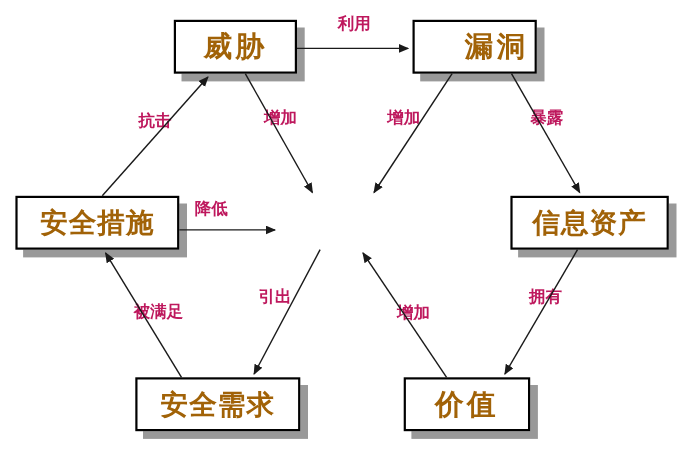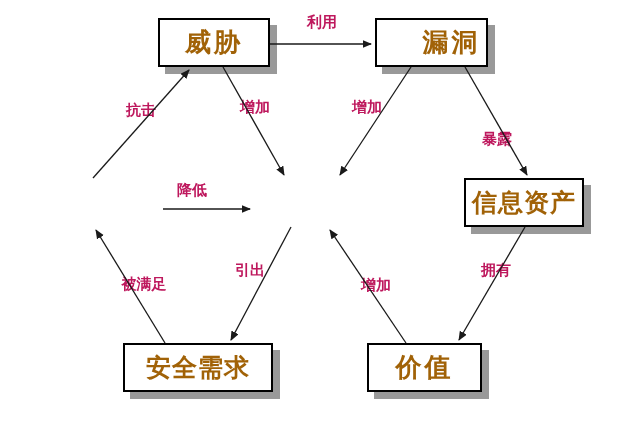--- a/index.html
+++ b/index.html
@@ -23,38 +23,38 @@
     font-size: 26px;
     font-weight: bold;
     color: #a16207;
     letter-spacing: 3px;
     white-space: nowrap;
   }
   #node-threat                { left: 158px; top: 18px;  width: 112px; height: 49px; }
   #node-vulnerability         { left: 375px; top: 18px;  width: 113px; height: 49px; padding-left: 40px; }
   #node-security-measures     { left: 14px;  top: 178px; width: 149px; height: 49px; font-size: 25px; letter-spacing: 1px; }
   #node-risk                  { left: 254px; top: 178px; width: 116px; height: 49px; }
-  #node-information-assets    { left: 464px; top: 178px; width: 120px; height: 49px; font-size: 25px; letter-spacing: 1px; }
+  #node-information-assets    { left: 464px; top: 178px; width: 144px; height: 49px; font-size: 25px; letter-spacing: 1px; }
   #node-security-requirements { left: 123px; top: 343px; width: 150px; height: 49px; font-size: 25px; letter-spacing: 1px; }
   #node-value                 { left: 367px; top: 343px; width: 115px; height: 49px; }
 
   .edge-label {
     position: absolute;
     transform: translate(-50%, -50%);
     font-size: 15px;
     font-weight: bold;
     color: #be185d;
     white-space: nowrap;
     background: transparent;
   }
   #label-exploit   { left: 322px; top: 22px;  }
   #label-resist    { left: 141px; top: 110px; }
   #label-increase-threat        { left: 255px; top: 107px; }
   #label-increase-vulnerability { left: 367px; top: 107px; }
-  #label-expose    { left: 497px; top: 107px; margin-top: 32px; }
+  #label-expose    { left: 497px; top: 107px; }
   #label-reduce    { left: 192px; top: 190px; }
   #label-lead-to   { left: 250px; top: 270px; }
   #label-satisfied { left: 144px; top: 284px; }
   #label-increase-value { left: 376px; top: 285px; }
   #label-own       { left: 496px; top: 270px; }
 
   #edges-layer {
     position: absolute;
     left: 0; top: 0;
     width: 626px; height: 423px;
@@ -65,20 +65,21 @@
     stroke-width: 1.3;
   }
 </style>
 </head>
 <body>
 
 <div id="canvas">
 
   <div class="node" id="node-threat">威胁</div>
   <div class="node" id="node-vulnerability">漏洞</div>
+  <div class="node" id="node-security-measures">安全措施</div>
   <div class="node" id="node-information-assets">信息资产</div>
   <div class="node" id="node-security-requirements">安全需求</div>
   <div class="node" id="node-value">价值</div>
 
   <div class="edge-label" id="label-exploit">利用</div>
   <div class="edge-label" id="label-resist">抗击</div>
   <div class="edge-label" id="label-increase-threat">增加</div>
   <div class="edge-label" id="label-increase-vulnerability">增加</div>
   <div class="edge-label" id="label-expose">暴露</div>
   <div class="edge-label" id="label-reduce">降低</div>

